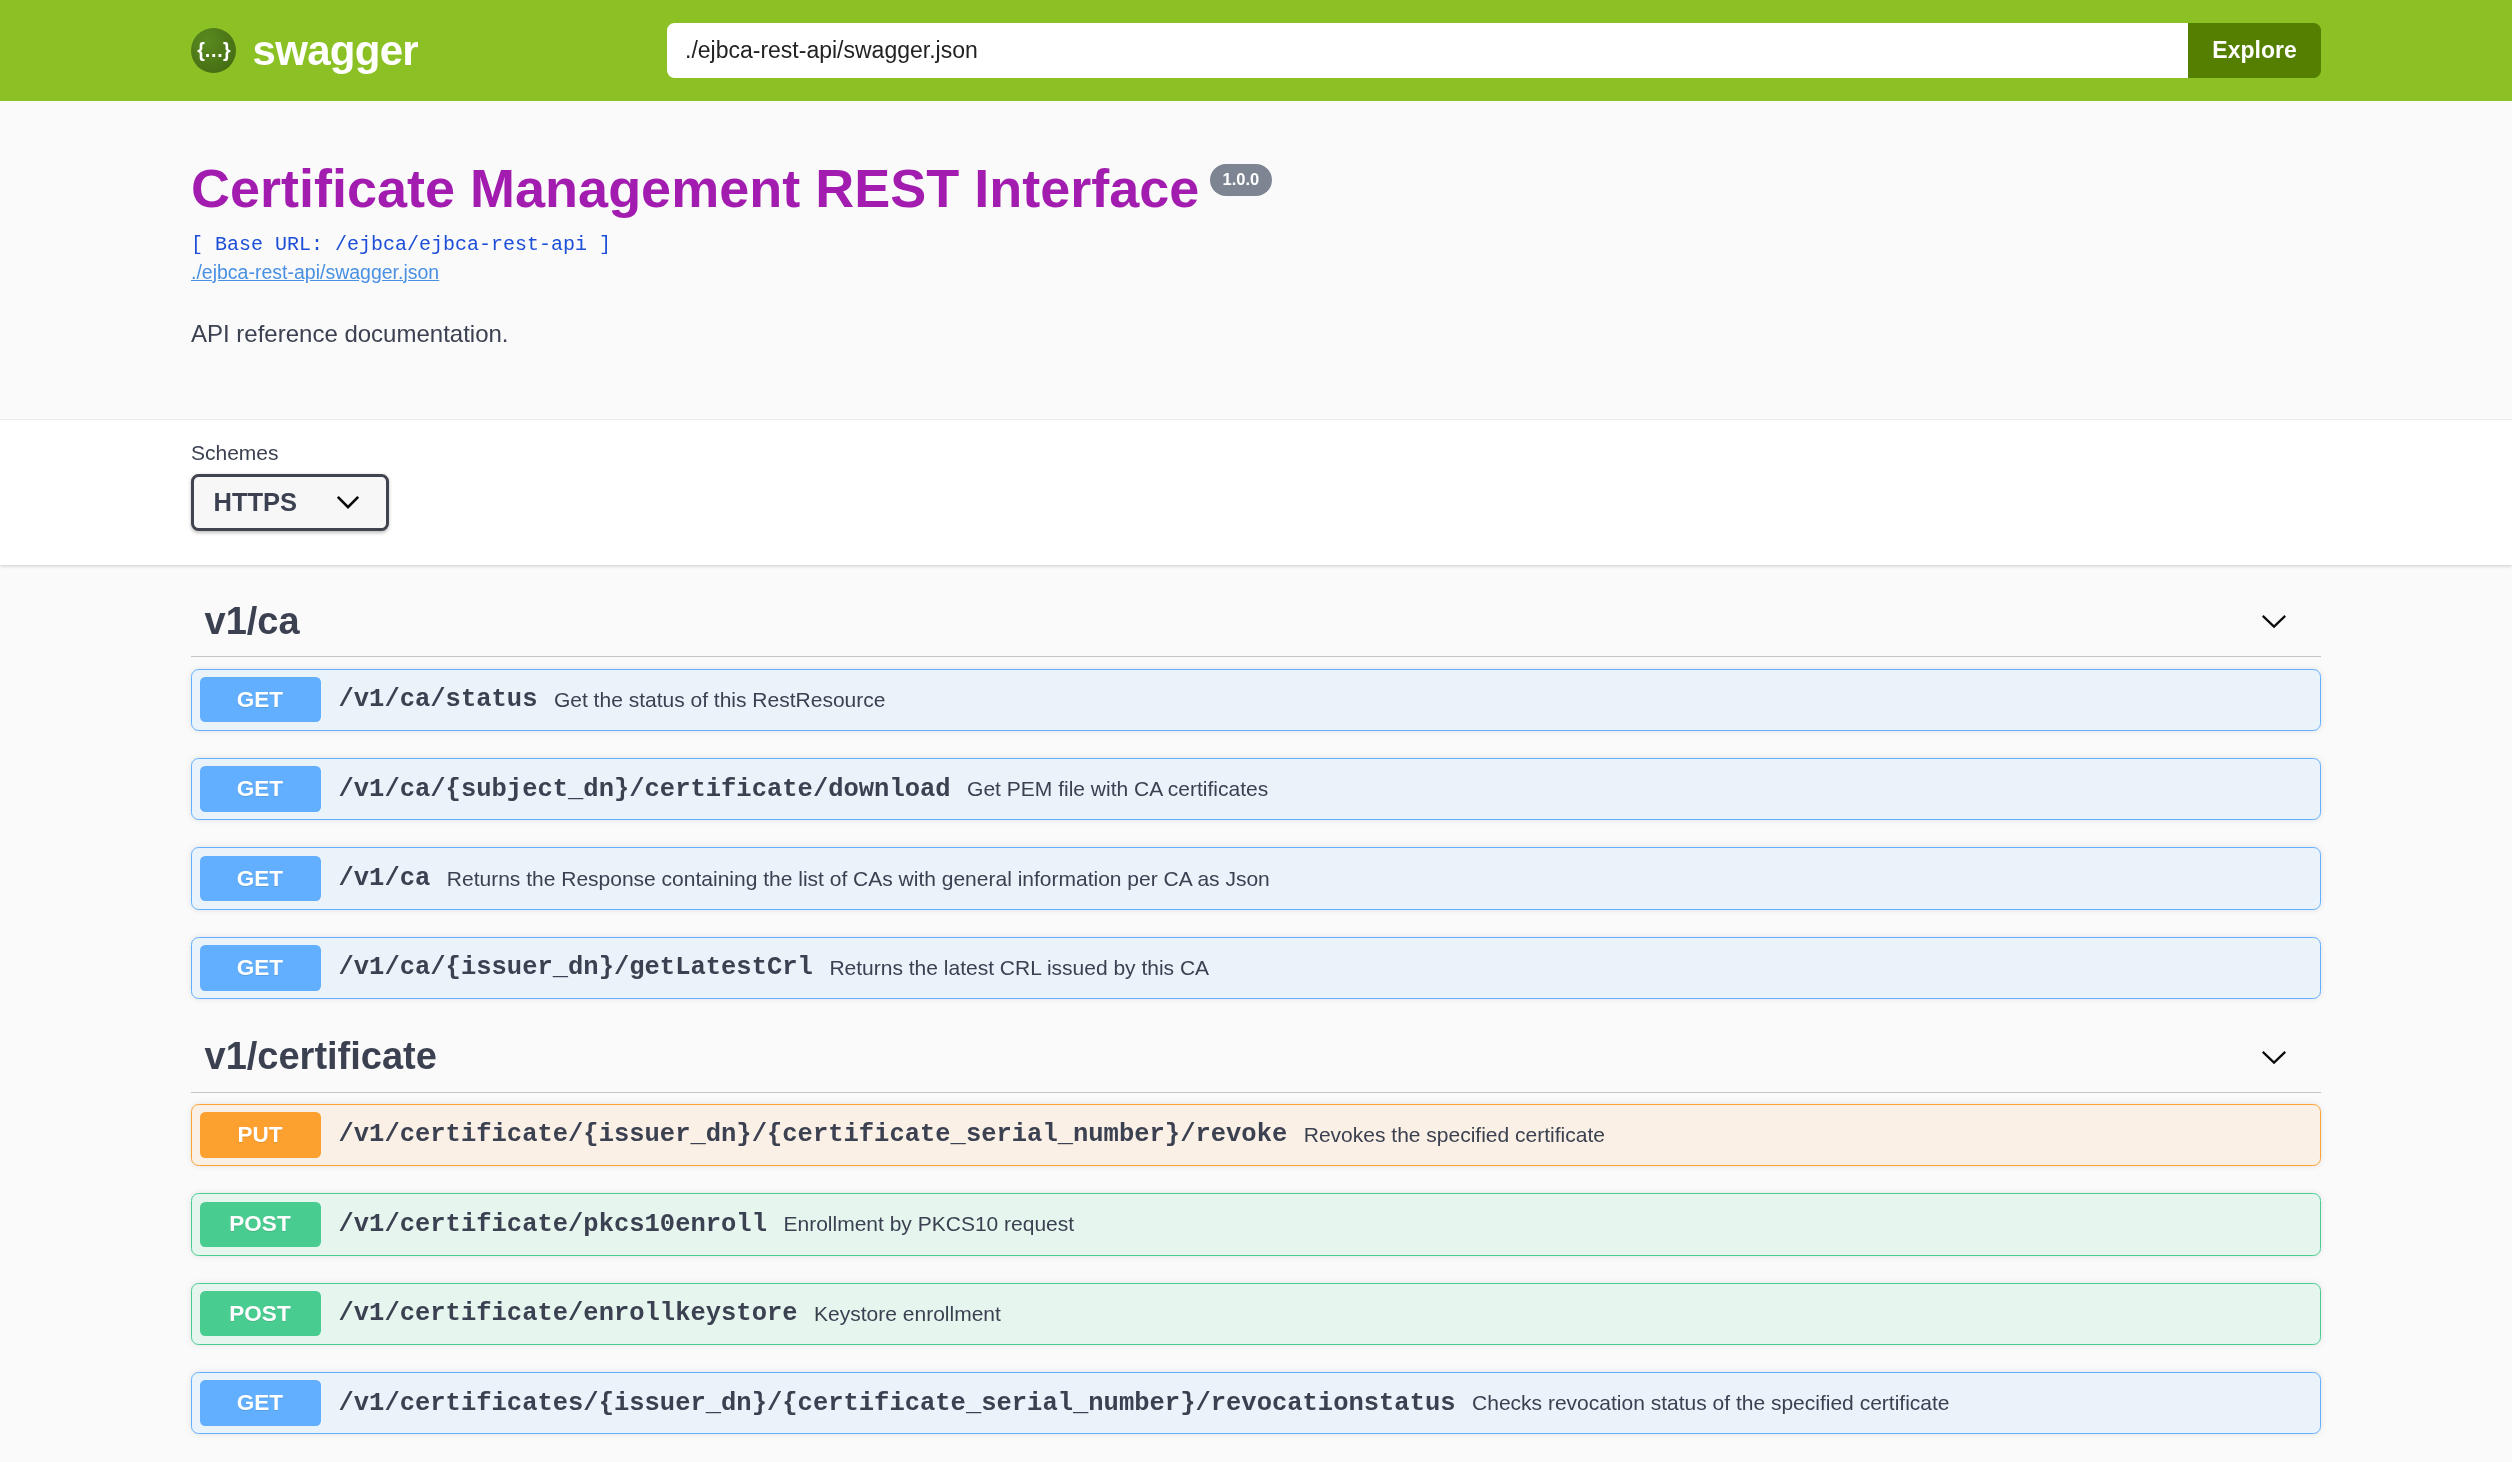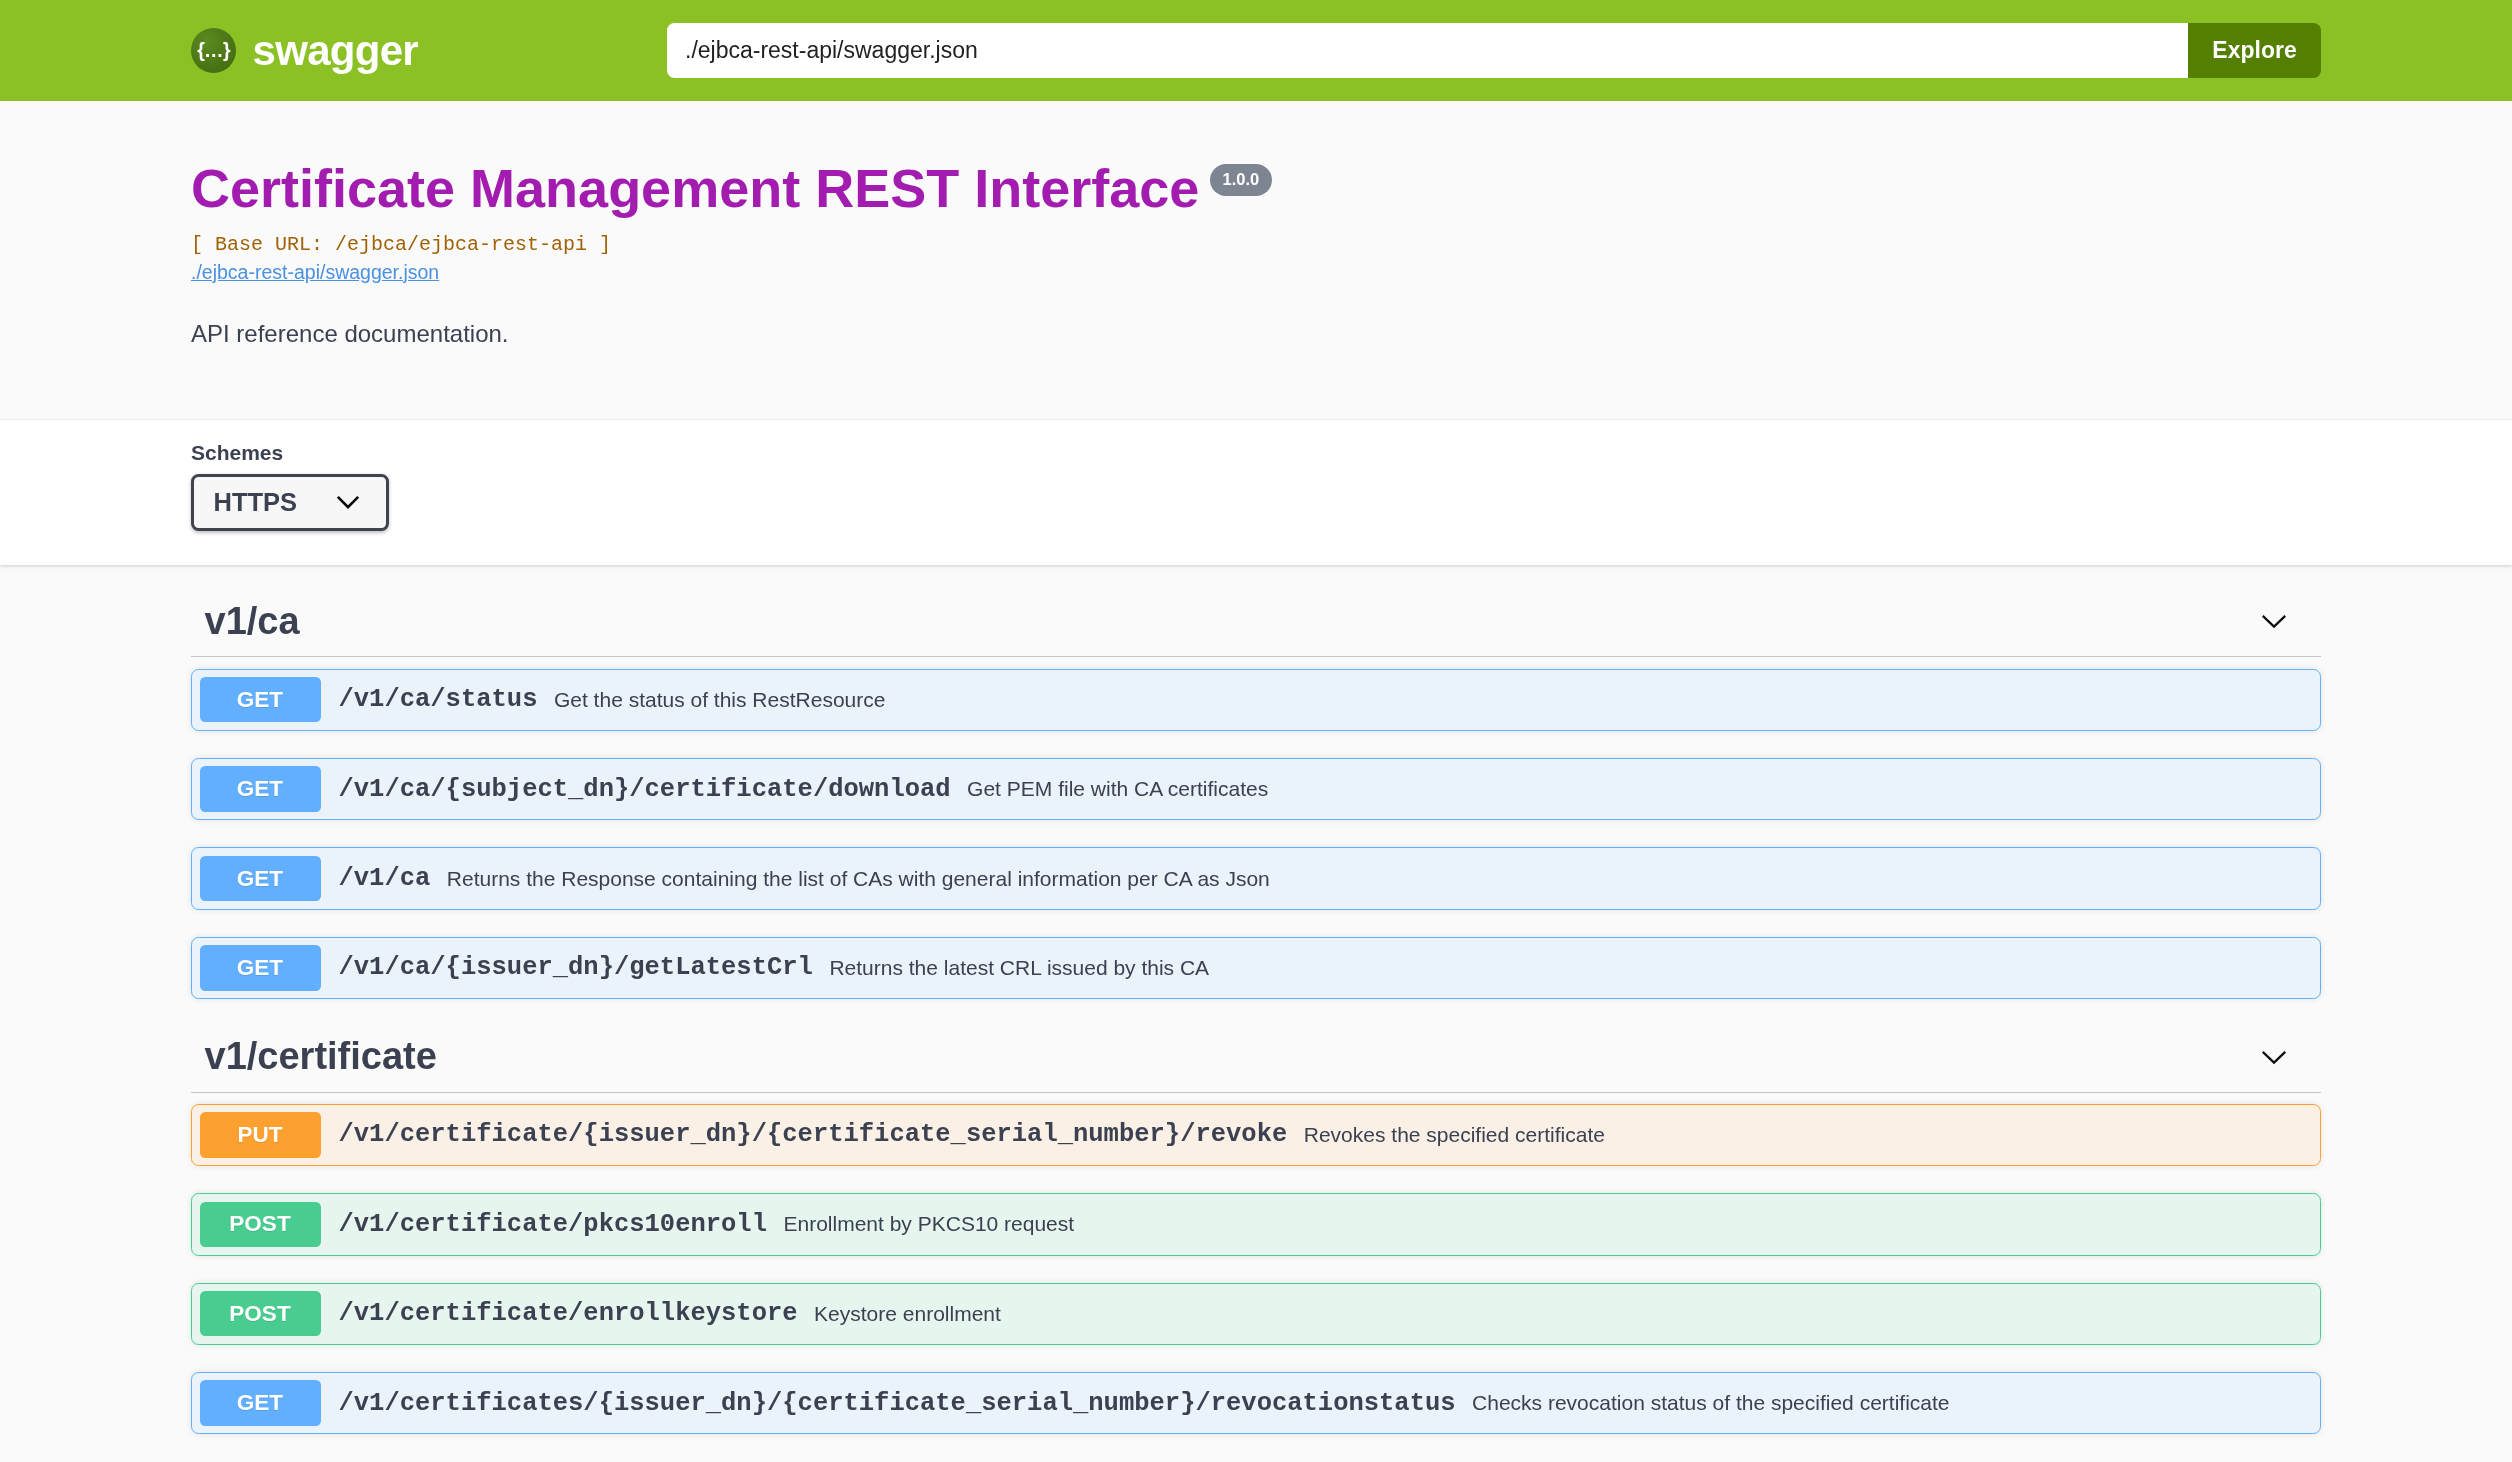--- a/index.html
+++ b/index.html
@@ -93,21 +93,21 @@
     color: #ffffff;
     font-size: 16.5px;
     font-weight: bold;
     padding: 6.7px 12.7px;
     border-radius: 43px;
   }
   .base-url {
     margin-top: 15px;
     font-family: "Liberation Mono", monospace;
     font-size: 20px;
-    color: #a16207;
+    color: #1d4ed8;
   }
   .spec-link {
     display: inline-block;
     margin-top: 4.5px;
     font-size: 19.5px;
     color: #4990e2;
     text-decoration: underline;
   }
   .api-description {
     margin-top: 36px;
@@ -117,21 +117,21 @@
 
   
   .scheme-section {
     background: #ffffff;
     border-top: 0.7px solid #ececec;
     box-shadow: 0 1.5px 3px 0 rgba(0,0,0,0.15);
     padding: 21px 0 34px 0;
   }
   .schemes-label {
     font-size: 21px;
-    font-weight: bold;
+    font-weight: normal;
     color: #3b4151;
     margin-bottom: 9px;
   }
   .schemes-select {
     width: 198px;
     height: 57px;
     border: 3px solid #41444e;
     border-radius: 7.5px;
     background: #f7f7f7;
     box-shadow: 0 1.5px 3.7px rgba(0,0,0,0.25);

